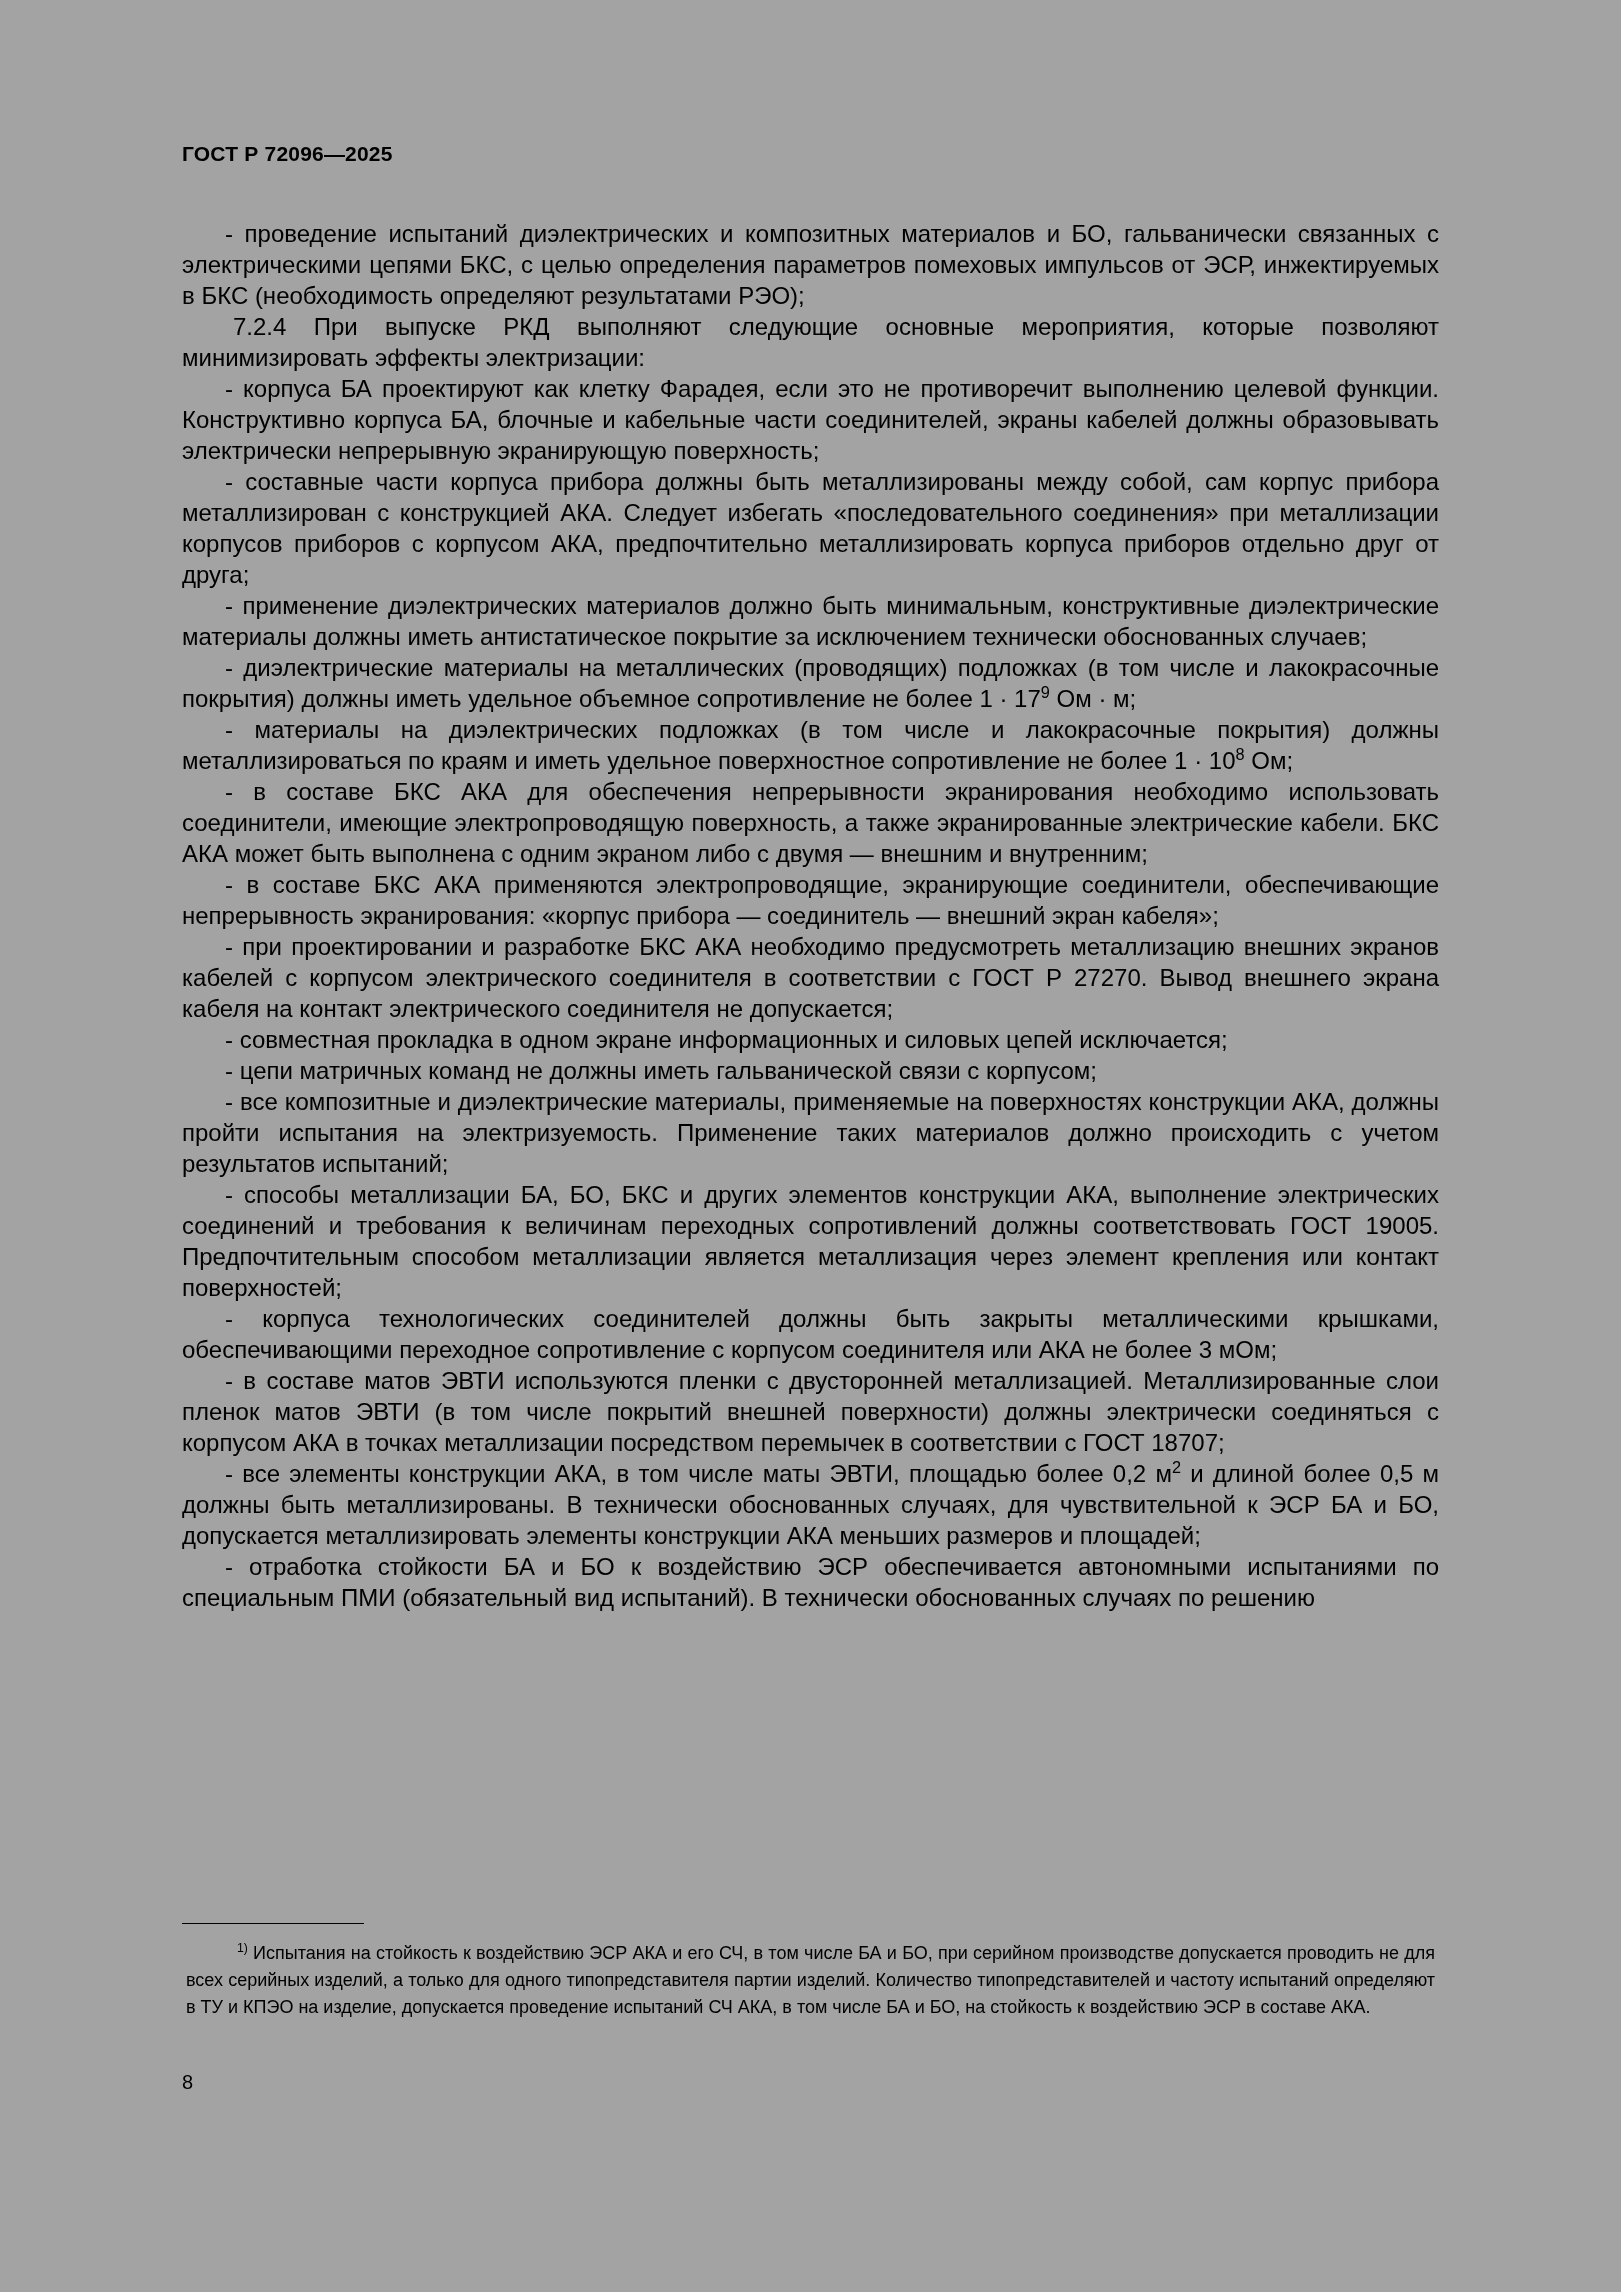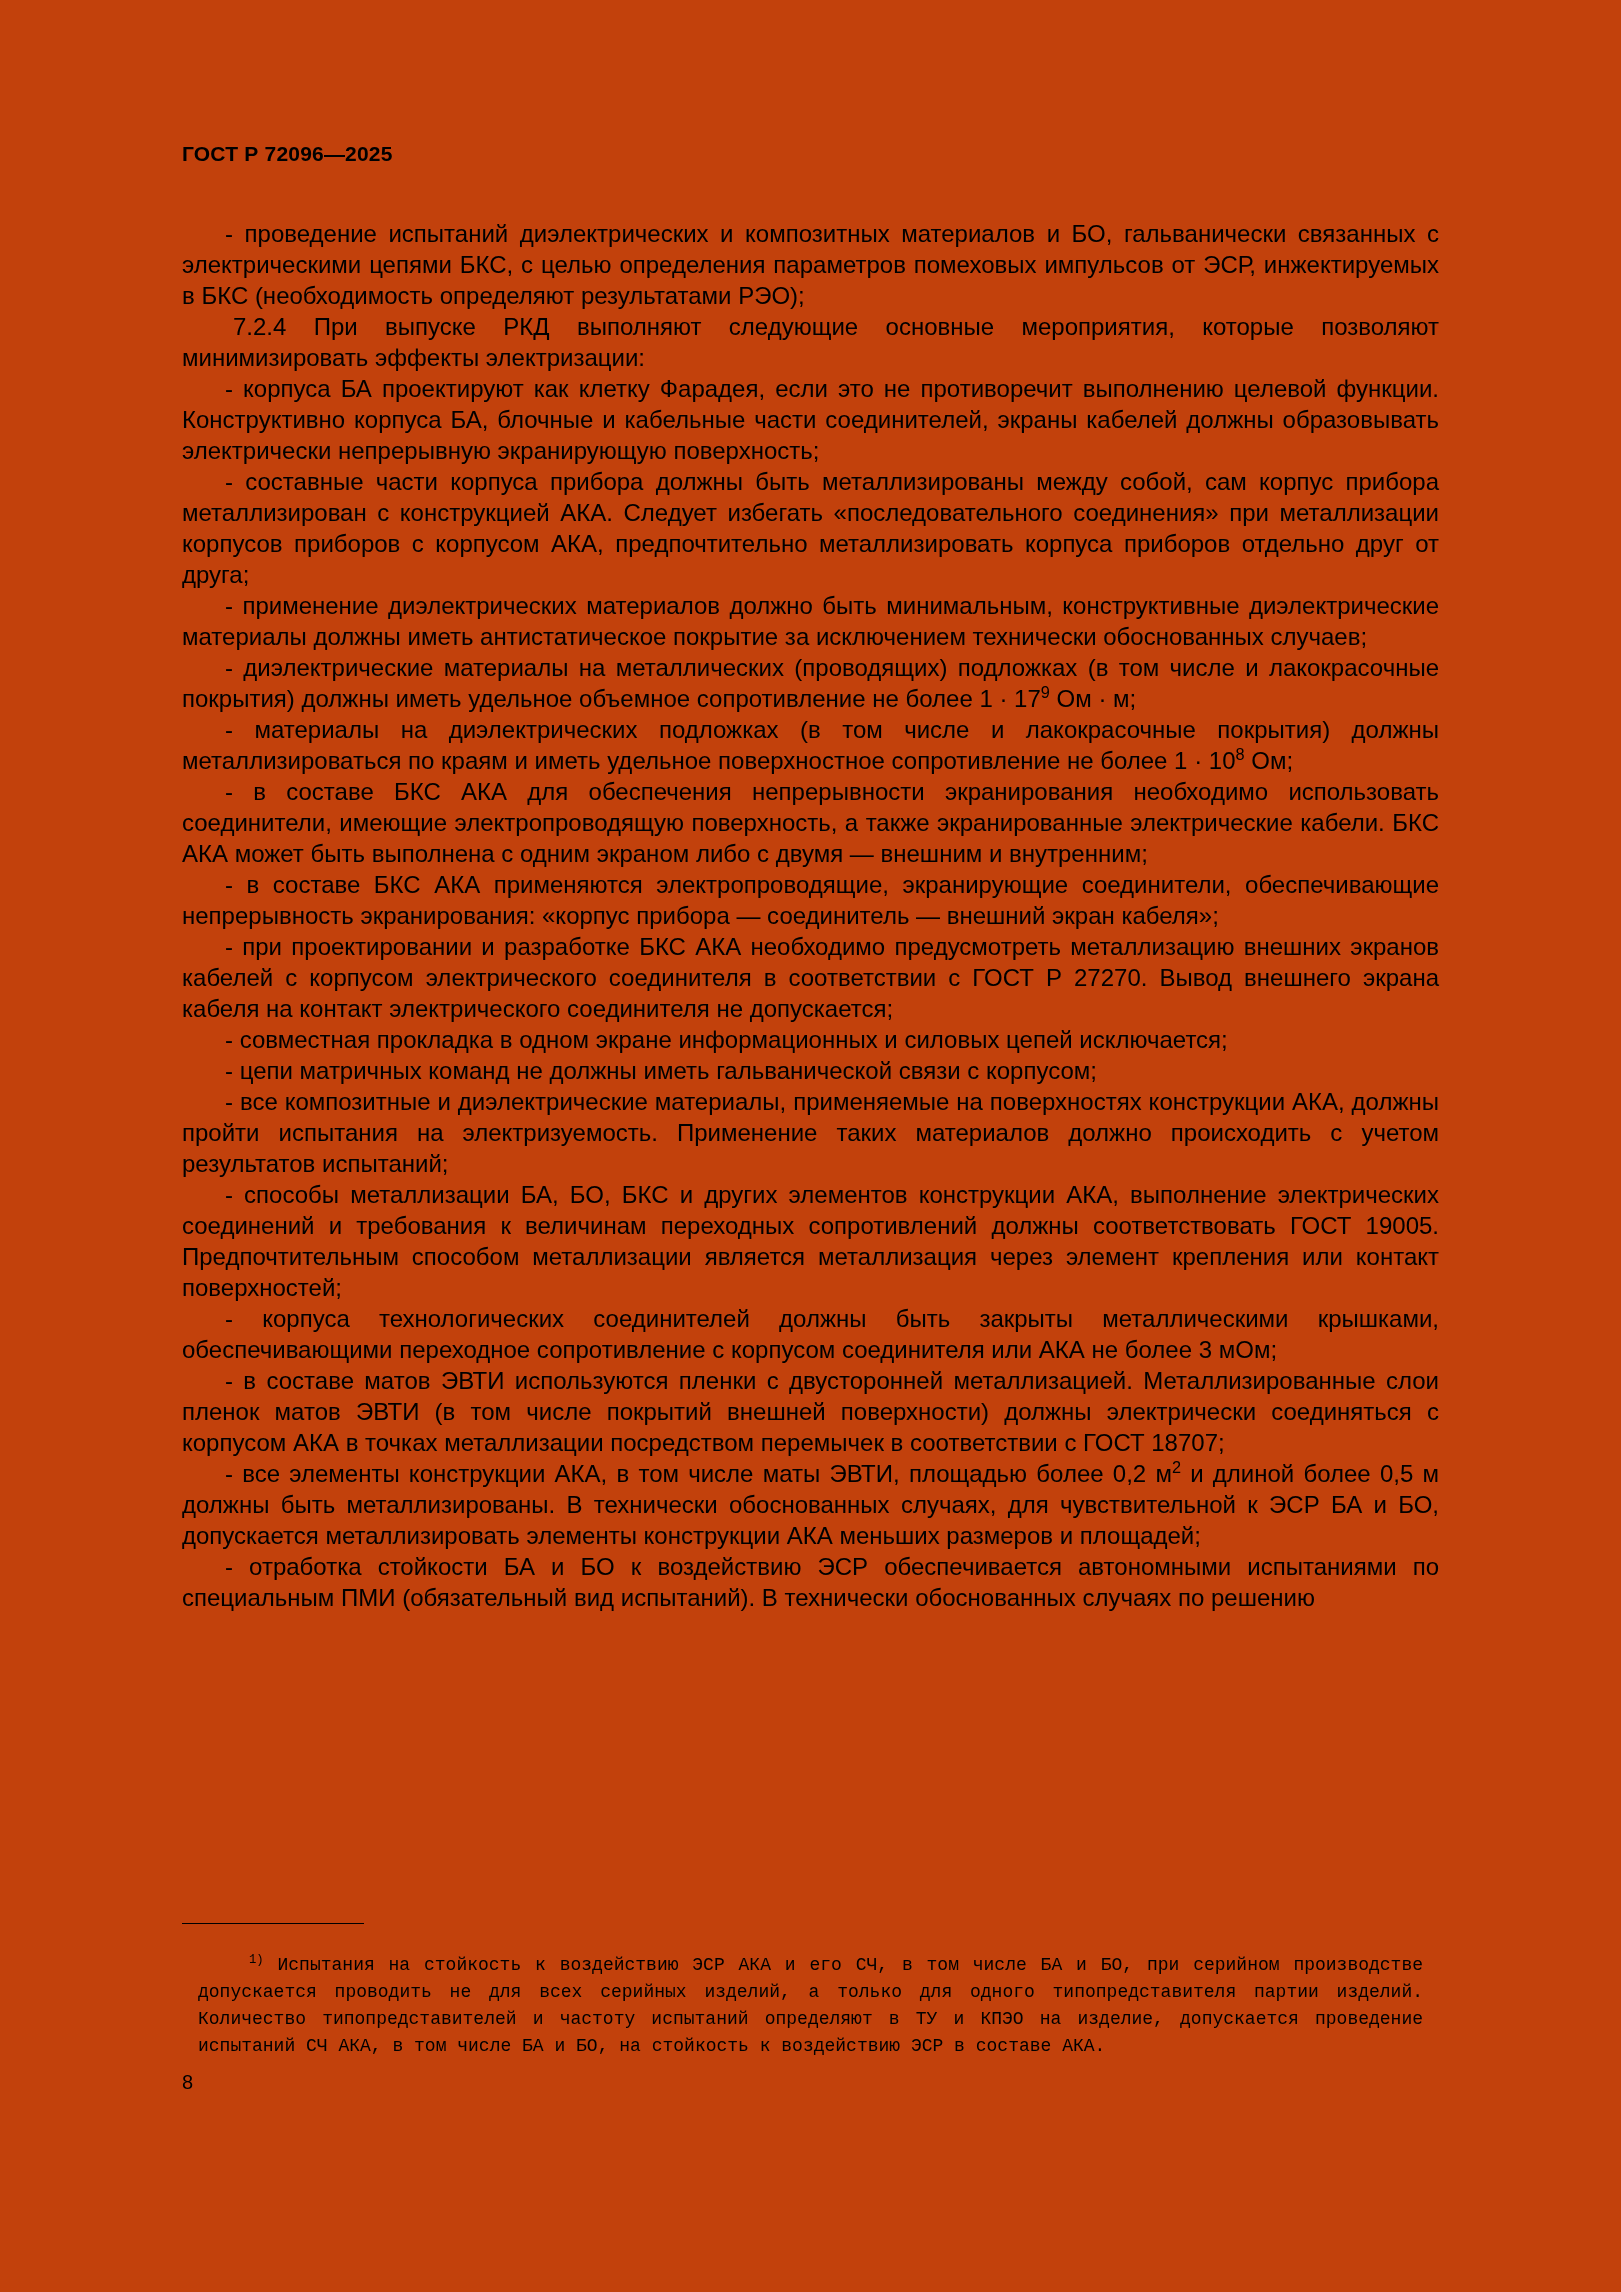--- a/index.html
+++ b/index.html
@@ -4,21 +4,21 @@
 <style>
   html, body {
     margin: 0;
     padding: 0;
     background: #ffffff;
   }
   .page {
     position: relative;
     width: 1621px;
     height: 2293px;
-    background: #c2410c;
+    background: #a3a3a3;
     font-family: "Liberation Sans", sans-serif;
     color: #000000;
     box-sizing: border-box;
   }
   .header {
     position: absolute;
     left: 182px;
     top: 142px;
     font-size: 21px;
     font-weight: bold;
@@ -59,22 +59,21 @@
   .footnote {
     position: absolute;
     left: 182px;
     top: 1936px;
     width: 1257px;
     font-size: 18px;
     line-height: 27px;
     text-align: justify;
   }
   .footnote p {
-    margin: 16px;
-    font-family: Liberation Mono, monospace;
+    margin: 4px;
   }
   .footnote .fn-first {
     text-indent: 51px;
   }
   .page-number {
     position: absolute;
     left: 182px;
     top: 2071px;
     font-size: 20px;
   }

